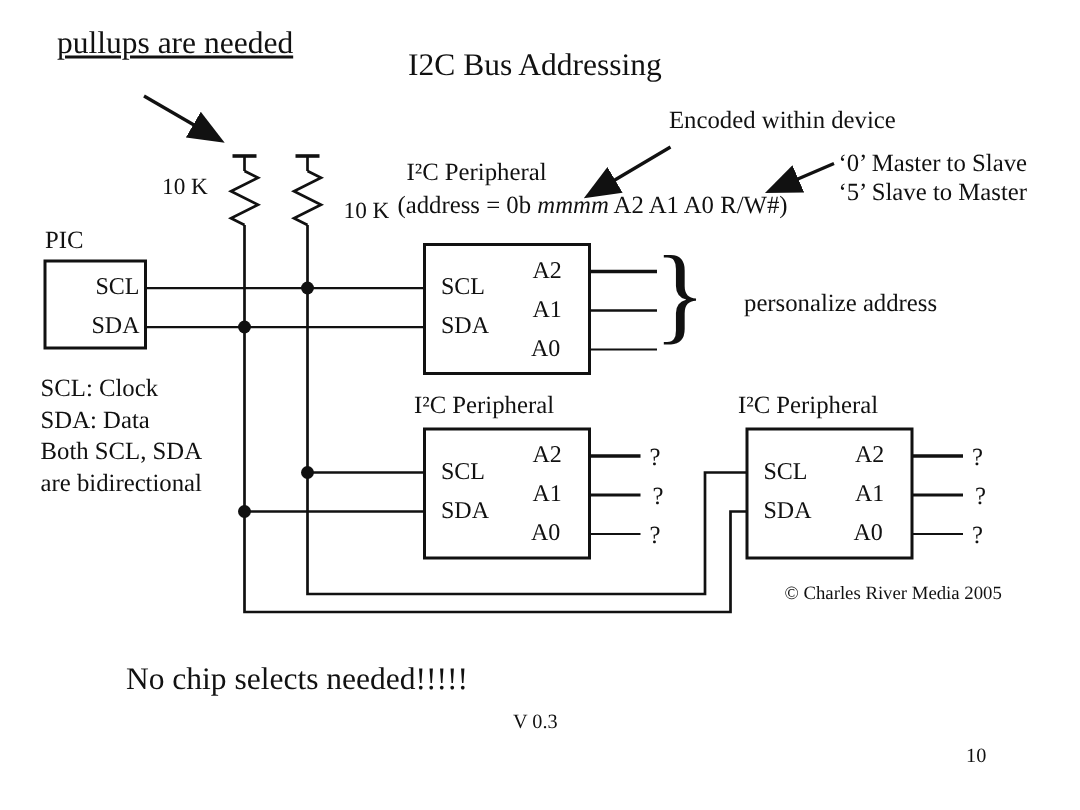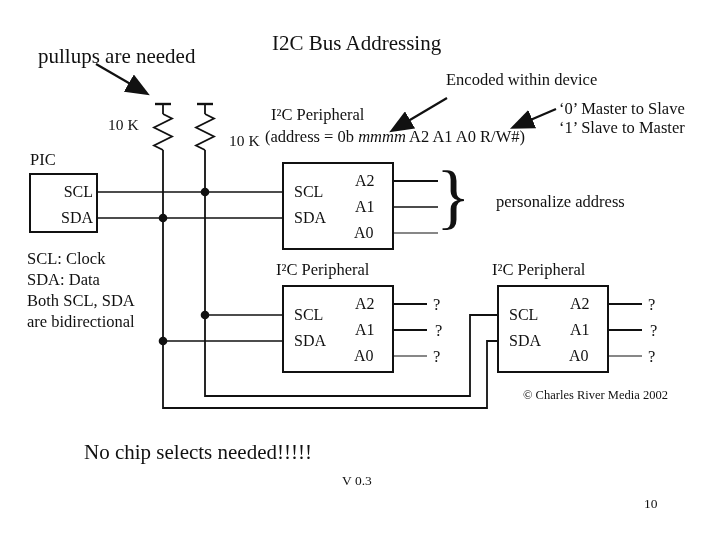--- a/index.html
+++ b/index.html
@@ -75,27 +75,27 @@
       <circle cx="163" cy="341" r="4.3"></circle>
     </g>
 
     <g fill="none" stroke="#111" stroke-width="2.2">
       <path d="M96 64 L146 93" marker-end="url(#ah)"></path>
       <path d="M447 98 L393 130" marker-end="url(#ah)"></path>
       <path d="M556 109 L514 127" marker-end="url(#ah)"></path>
     </g>
   </svg>
 
-  <div class="t h1" style="left:38px;top:44px;">pullups are needed</div>
+  <div class="t h1" style="left:38px;top:16px;text-decoration:underline;">pullups are needed</div>
   <div class="t h1" style="left:272px;top:31px;">I2C Bus Addressing</div>
 
   <div class="t lbl" style="left:446px;top:70px;">Encoded within device</div>
 
   <div class="t lbl" style="left:559px;top:99px;">‘0’ Master to Slave</div>
-  <div class="t lbl" style="left:559px;top:118px;">‘1’ Slave to Master</div>
+  <div class="t lbl" style="left:559px;top:118px;">‘5’ Slave to Master</div>
 
   <div class="t lbl" style="left:271px;top:105px;">I²C Peripheral</div>
   <div class="t lbl addr" style="left:265px;top:127px;">
     <span>(address = 0b </span><span class="ital">mmmm</span><span> A2 A1 A0 R/W#)</span>
   </div>
 
   <div class="t" style="left:108px;top:116px;font-size:15.5px;">10 K</div>
   <div class="t" style="left:229px;top:132px;font-size:15.5px;">10 K</div>
 
   <div class="t lbl" style="left:30px;top:150px;">PIC</div>
@@ -129,18 +129,18 @@
   <div class="t lbl" style="left:492px;top:260px;">I²C Peripheral</div>
   <div class="t pin" style="left:509px;top:306px;">SCL</div>
   <div class="t pin" style="left:509px;top:332px;">SDA</div>
   <div class="t pin" style="left:570px;top:295px;">A2</div>
   <div class="t pin" style="left:570px;top:321px;">A1</div>
   <div class="t pin" style="left:569px;top:347px;">A0</div>
   <div class="t qm" style="left:648px;top:295px;">?</div>
   <div class="t qm" style="left:650px;top:321px;">?</div>
   <div class="t qm" style="left:648px;top:347px;">?</div>
 
-  <div class="t small" style="left:523px;top:388px;">© Charles River Media 2002</div>
+  <div class="t small" style="left:523px;top:388px;">© Charles River Media 2005</div>
   <div class="t h1" style="left:84px;top:440px;">No chip selects needed!!!!!</div>
   <div class="t foot" style="left:342px;top:473px;">V 0.3</div>
   <div class="t foot" style="left:644px;top:496px;">10</div>
 
 </div>
 
 </body></html>

